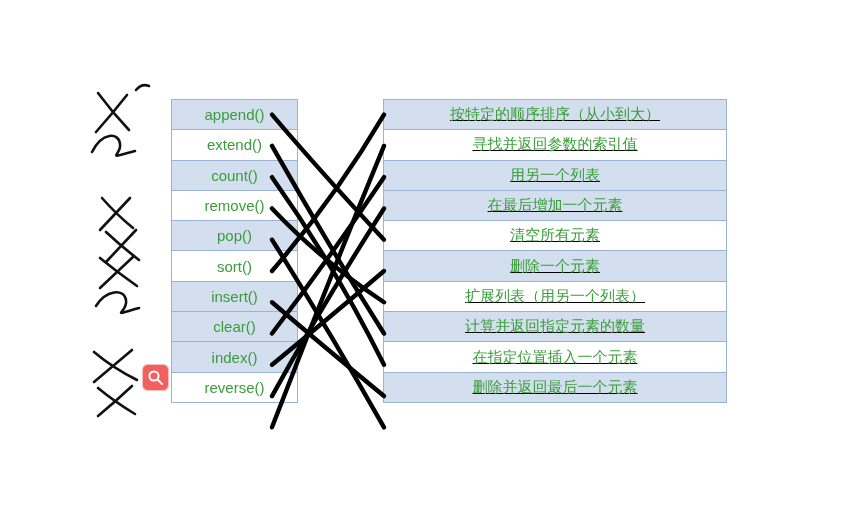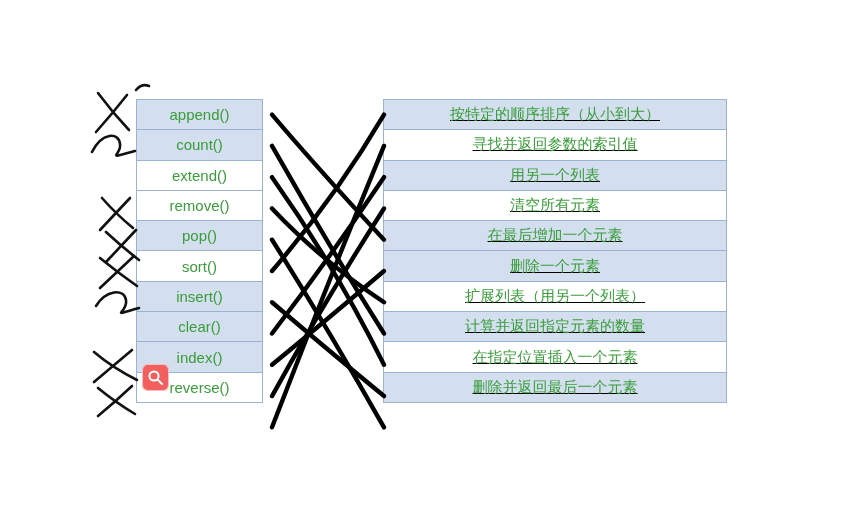--- a/index.html
+++ b/index.html
@@ -4,21 +4,21 @@
 <style>
   html, body { margin: 0; padding: 0; }
   body {
     width: 853px; height: 514px;
     background: #ffffff;
     font-family: "Liberation Sans", "DejaVu Sans", sans-serif;
     position: relative;
     overflow: hidden;
   }
   .col { position: absolute; top: 99px; }
-  .col-left  { left: 128px; width: 127px; padding-left: 8px; }
+  .col-left  { left: 163px; width: 127px; padding-left: 8px; }
   .col-right { left: 383px; width: 344px; text-decoration: underline; }
   .cell {
     height: 31.3px;
     box-sizing: border-box;
     border: 1px solid #9ab3d5;
     margin-top: -1px;
     display: flex; align-items: center; justify-content: center;
     color: #3a9c3a;
     font-size: 15px;
     white-space: nowrap;
@@ -40,25 +40,25 @@
     box-shadow: 0 0 0 1px rgba(255,255,255,0.6) inset;
   }
 </style>
 </head>
 <body>
 
 <div class="col col-left">
   <div class="cell alt">
       <span>append()</span>
     </div>
+  <div class="cell plain">
+      <span>extend()</span>
+    </div>
   <div class="cell alt">
       <span>count()</span>
-    </div>
-  <div class="cell plain">
-      <span>extend()</span>
     </div>
   <div class="cell plain">
       <span>remove()</span>
     </div>
   <div class="cell alt">
       <span>pop()</span>
     </div>
   <div class="cell plain">
       <span>sort()</span>
     </div>
@@ -79,25 +79,25 @@
 <div class="col col-right">
   <div class="cell alt">
       <span>按特定的顺序排序（从小到大）</span>
     </div>
   <div class="cell plain">
       <span>寻找并返回参数的索引值</span>
     </div>
   <div class="cell alt">
       <span>用另一个列表</span>
     </div>
+  <div class="cell alt">
+      <span>在最后增加一个元素</span>
+    </div>
   <div class="cell plain">
       <span>清空所有元素</span>
-    </div>
-  <div class="cell alt">
-      <span>在最后增加一个元素</span>
     </div>
   <div class="cell alt">
       <span>删除一个元素</span>
     </div>
   <div class="cell plain">
       <span>扩展列表（用另一个列表）</span>
     </div>
   <div class="cell alt">
       <span>计算并返回指定元素的数量</span>
     </div>

